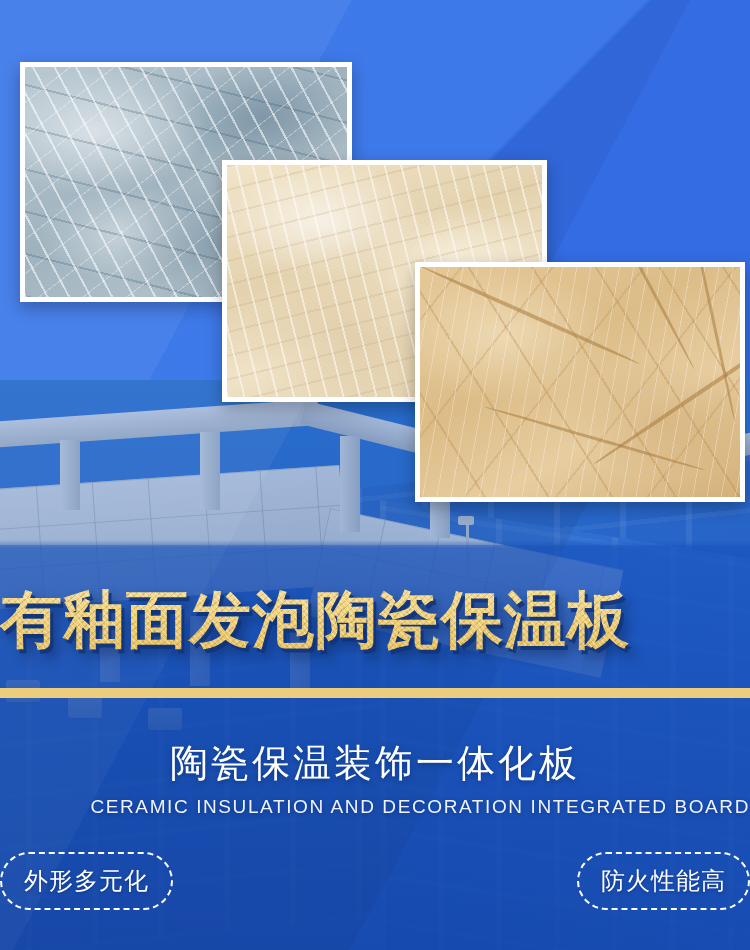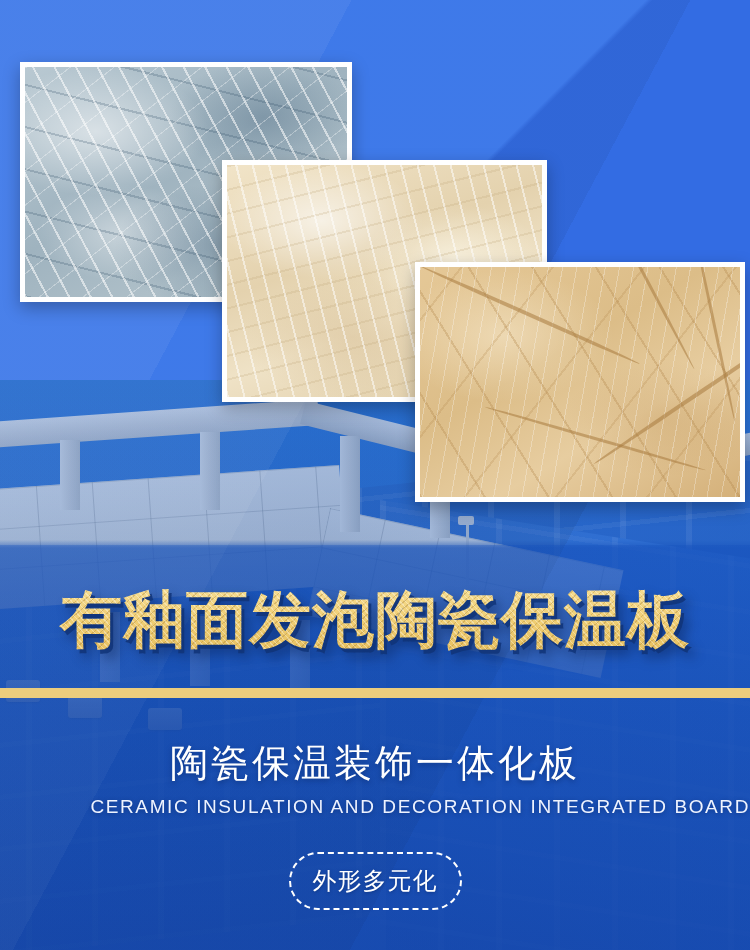--- a/index.html
+++ b/index.html
@@ -169,21 +169,20 @@
   
   .lower-wash{
     position:absolute; left:0; top:545px; width:750px; height:405px;
     background:linear-gradient(180deg, rgba(22,82,190,0.34), rgba(20,70,172,0.30));
     pointer-events:none;
   }
 
   
   #main-title{
     position:absolute; left:0; top:586px; width:750px;
-    text-align:center;
     font-family:"DejaVu Sans","Liberation Sans",sans-serif;
     font-weight:bold;
     font-size:62px;
     line-height:68px;
     letter-spacing:1px;
     color:#f2d27e;
     background-image:
       repeating-linear-gradient(48deg, rgba(255,255,255,0.35) 0 1px, rgba(0,0,0,0) 1px 4px),
       repeating-linear-gradient(-42deg, rgba(150,110,40,0.30) 0 1px, rgba(0,0,0,0) 1px 5px),
       linear-gradient(180deg,#f6dd92 0%,#efcd72 55%,#e6bf5f 100%);
@@ -217,21 +216,21 @@
     text-align:right;
     font-family:"Liberation Sans","DejaVu Sans",sans-serif;
     font-size:19px; line-height:24px; color:#eef3ff;
     letter-spacing:1.6px;
     text-shadow:0 1px 4px rgba(8,36,96,0.55);
   }
 
   
   #pill-row{
     position:absolute; left:0; top:852px; width:750px;
-    display:flex; justify-content:center; align-items:center; gap:22px;
+    display:flex; justify-content:space-between; align-items:center; gap:22px;
   }
   .pill{
     border:2px dashed #ffffff;
     border-radius:30px;
     height:58px;
     padding:0 22px;
     display:flex; align-items:center; justify-content:center;
     color:#ffffff;
     font-family:"DejaVu Sans","Liberation Sans",sans-serif;
     font-size:24px;
@@ -306,15 +305,16 @@
 
   <div id="main-title">有釉面发泡陶瓷保温板</div>
 
   <div id="gold-bar"></div>
 
   <div id="sub-cn">陶瓷保温装饰一体化板</div>
   <div id="sub-en">CERAMIC INSULATION AND DECORATION INTEGRATED BOARD</div>
 
   <div id="pill-row">
     <div class="pill">外形多元化</div>
+    <div class="pill">防火性能高</div>
   </div>
 
 </div>
 
 </body></html>

